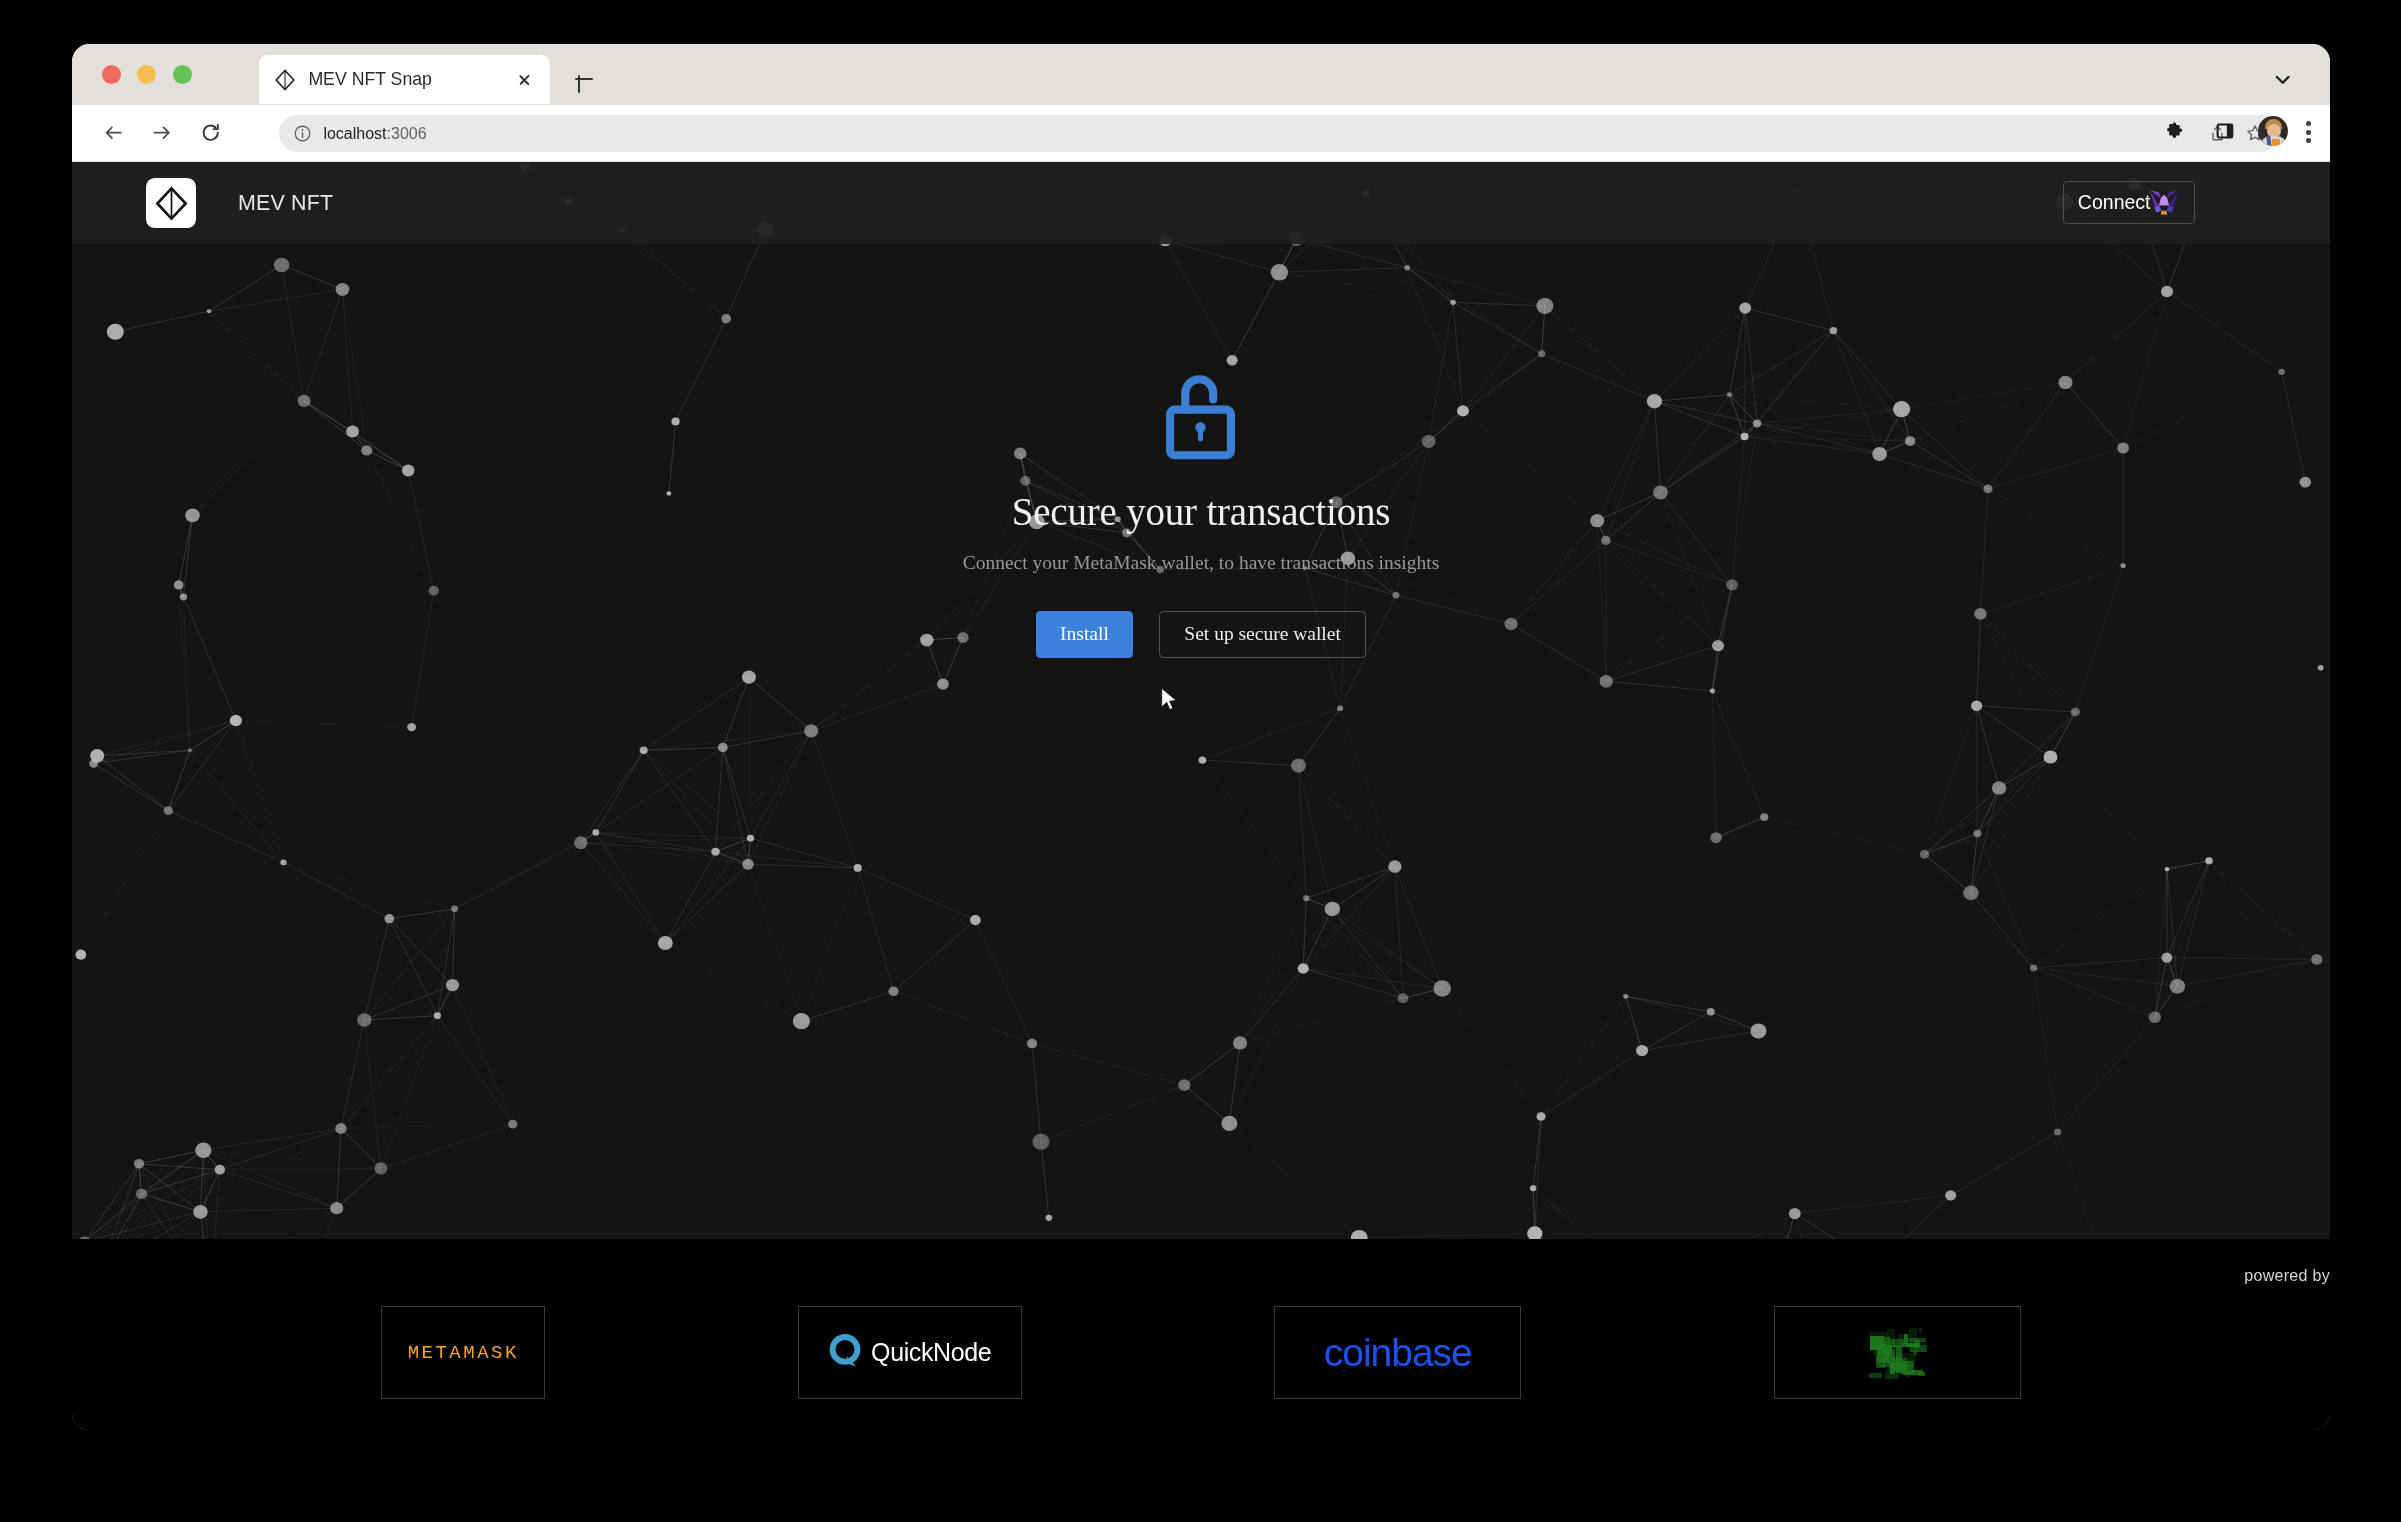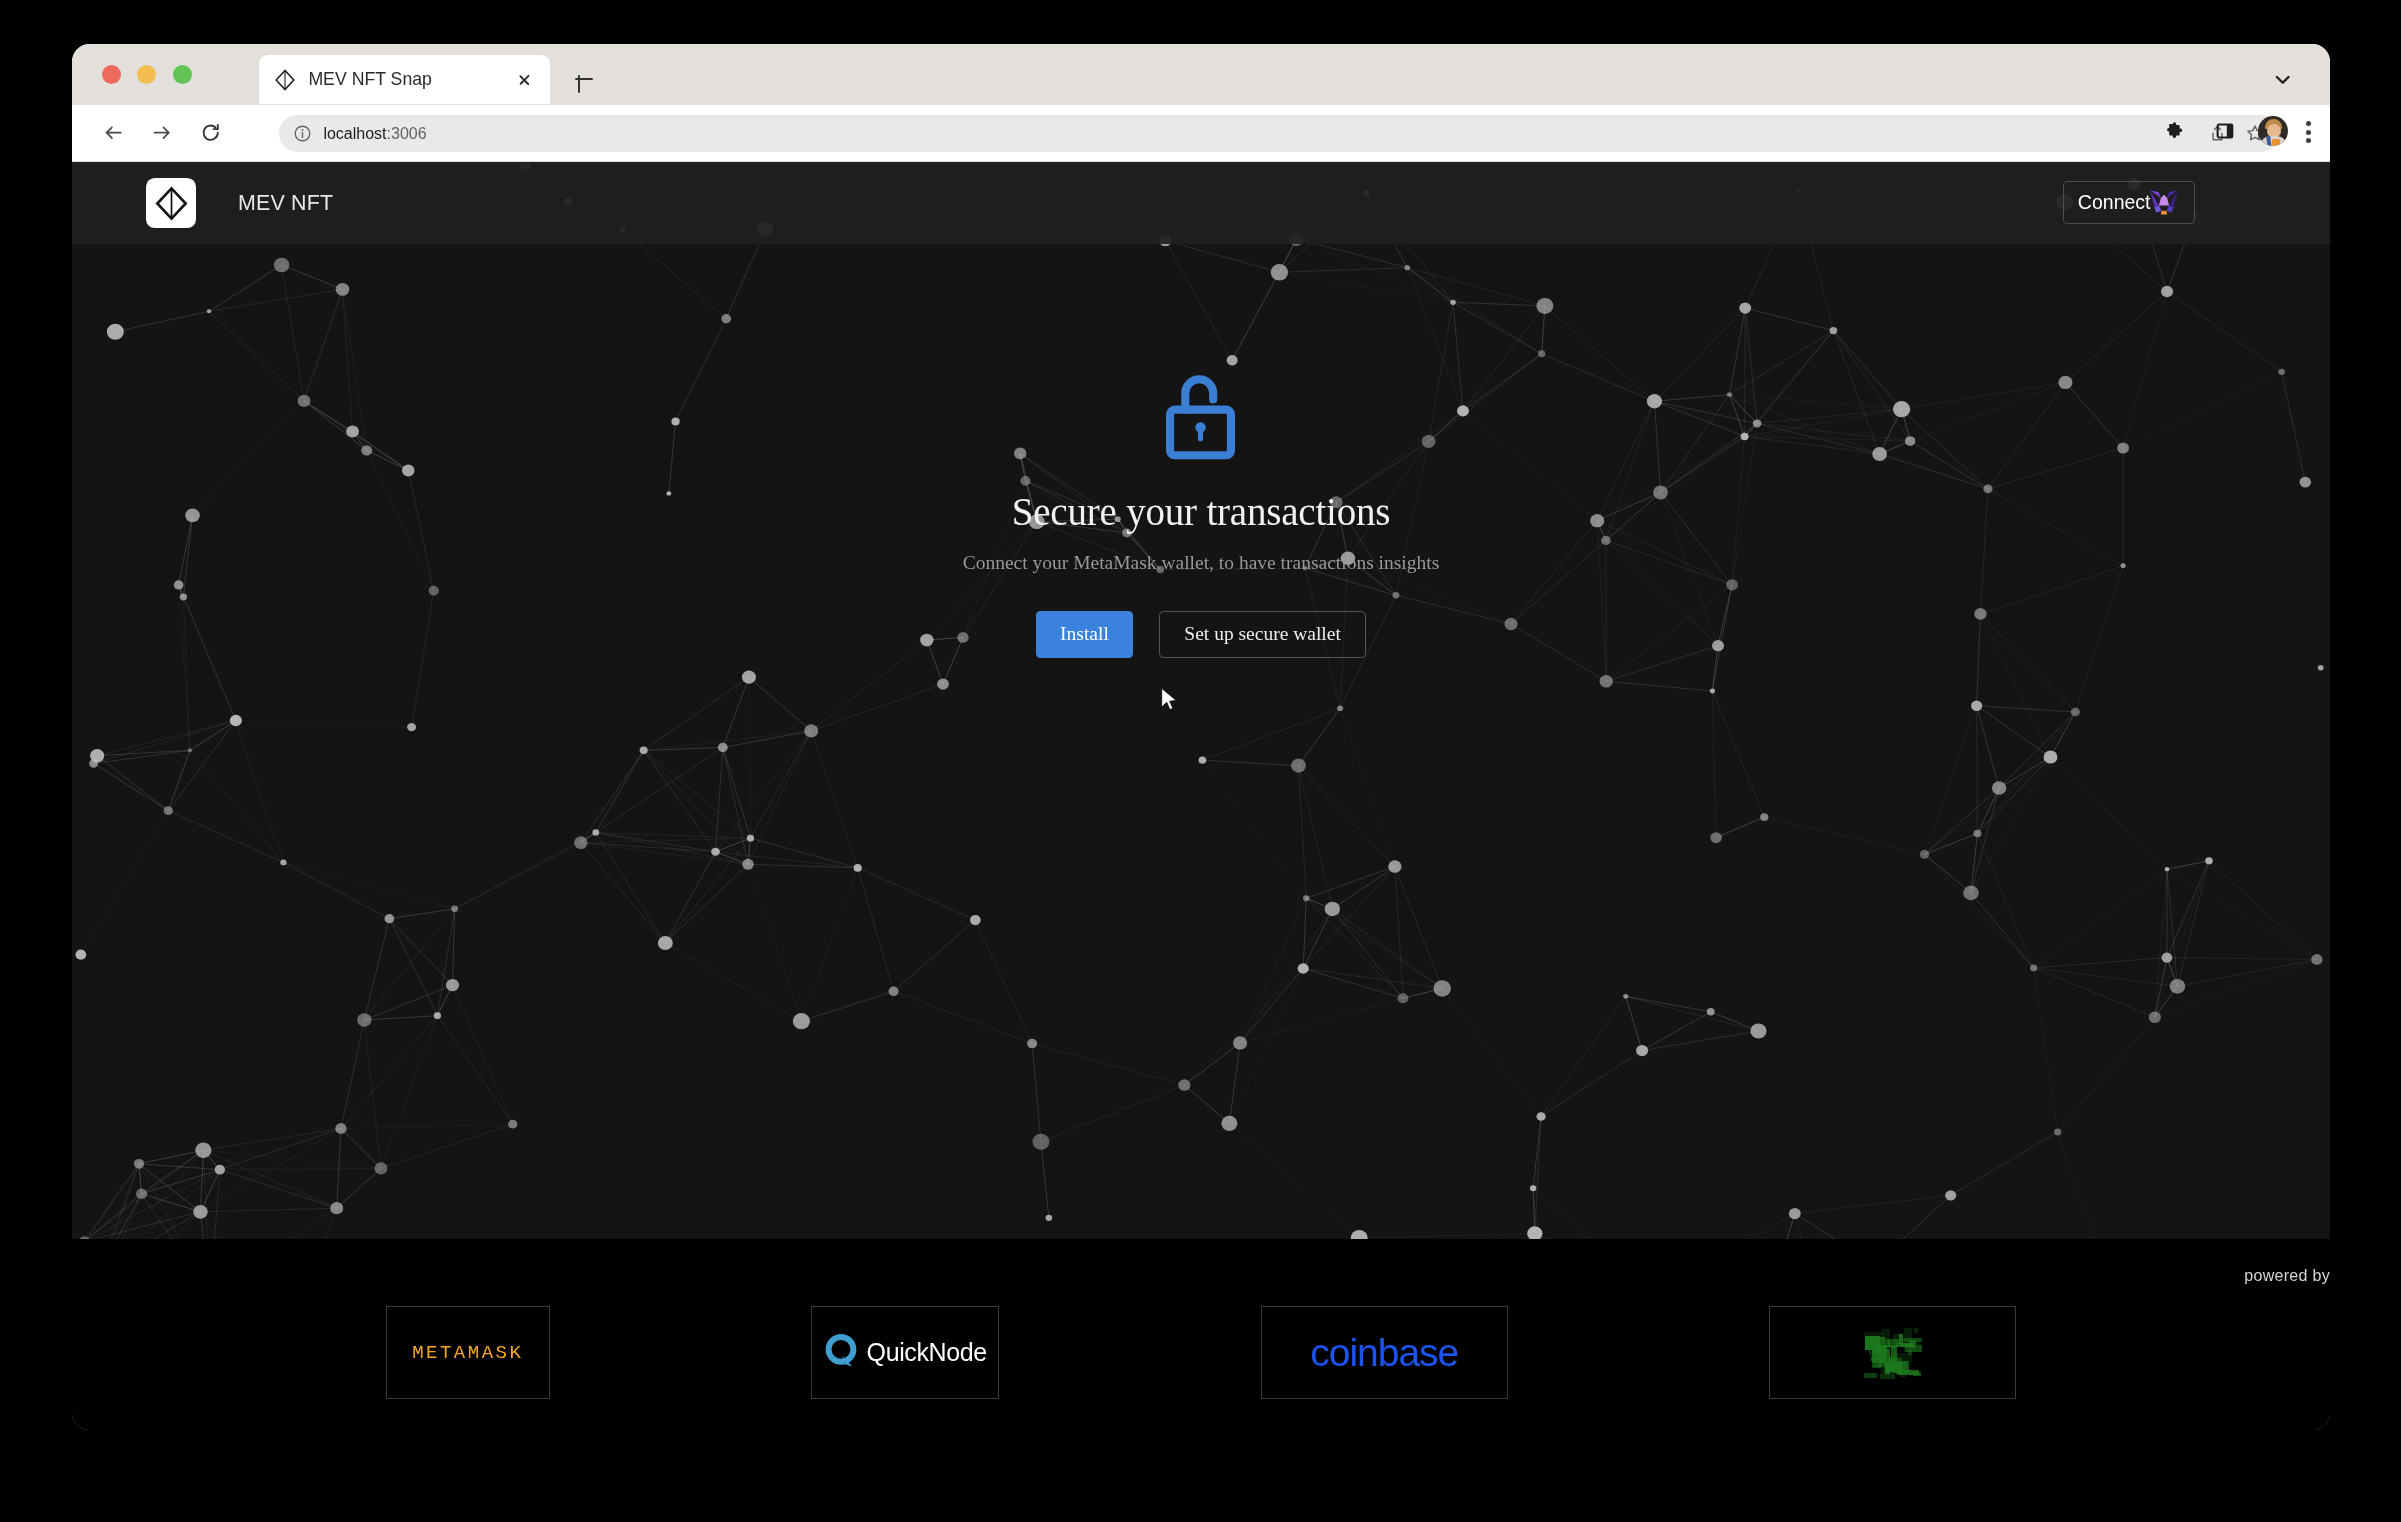--- a/index.html
+++ b/index.html
@@ -215,21 +215,21 @@
   }
   .partner{
     width:164px; height:93px; border:0.6px solid #3a3a3a;
     display:flex; align-items:center; justify-content:center;
     background:transparent;
   }
   #metamask-wordmark{
     font-family:"Liberation Mono", monospace;
     font-size:19px; color:#f5a623; letter-spacing:2.5px; font-weight:400;
   }
-  #quicknode-box{ width:188px; }
+  #quicknode-box{ width:224px; }
   #quicknode-lockup{ display:flex; align-items:center; gap:8.8px; }
   #quicknode-text{ font-size:25px; color:#ffffff; letter-spacing:-0.4px; }
   #coinbase-box{ width:247px;text-align:right; }
   #coinbase-wordmark{
     font-size:39px; color:#1a53f0; letter-spacing:-1px; font-weight:400;
   }
   #mev-box{ width:247px; }
   #mev-glitch{
     width:59px; height:53px; position:relative; overflow:hidden;
     background:#000;

